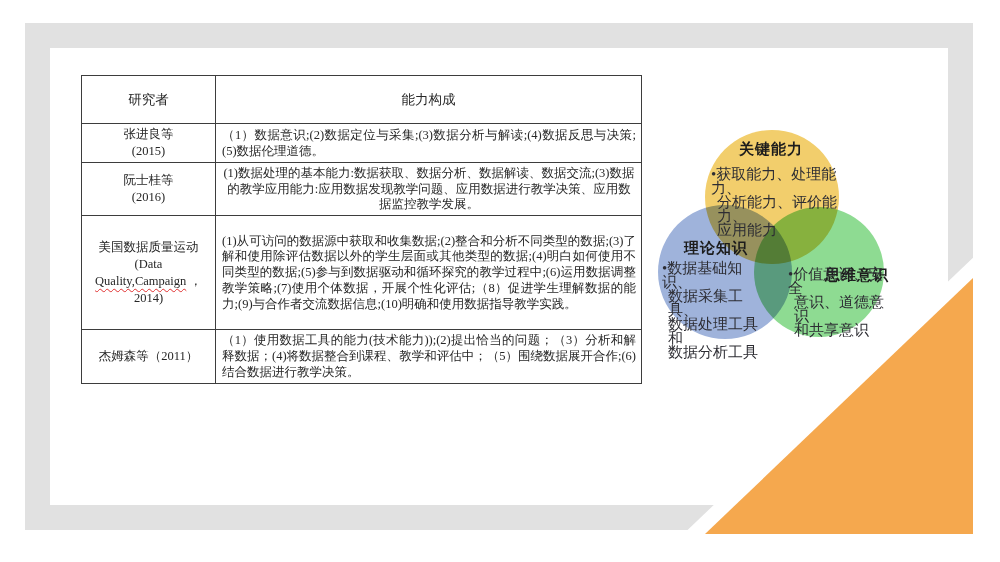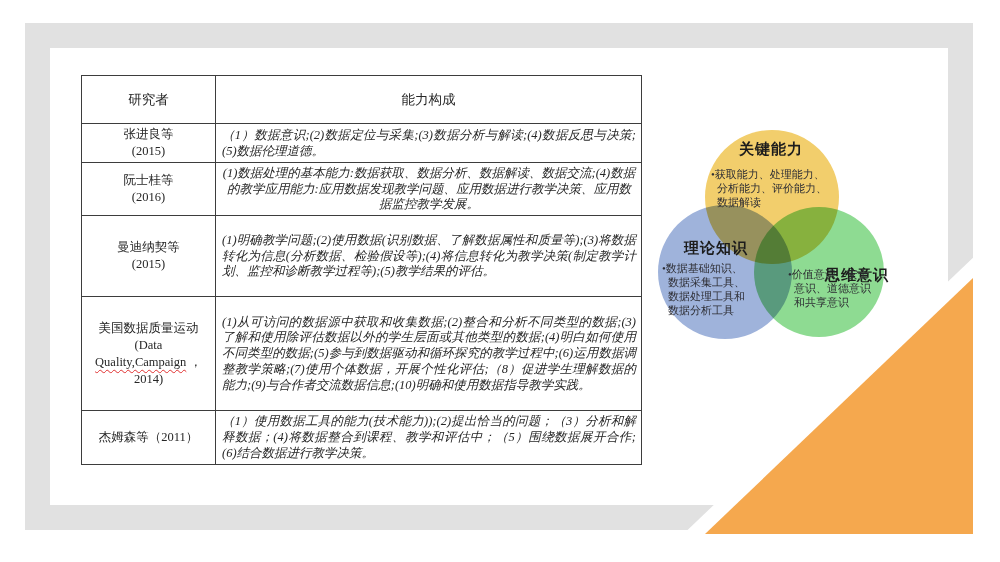--- a/index.html
+++ b/index.html
@@ -19,40 +19,40 @@
     background:#ffffff;clip-path:polygon(654px 562px,1000px 232px,1000px 562px);}
   .orange-tri{position:absolute;z-index:3;left:0;top:0;width:1000px;height:562px;
     clip-path:polygon(705px 534px,973px 278px,973px 534px);}
 
   
   #cap-table{position:absolute;z-index:4;left:81px;top:75px;width:560px;
     border-collapse:collapse;table-layout:fixed;font-size:12.5px;color:#262626;}
   #cap-table td{border:1px solid #3d3d3d;}
   col.c1{width:134px;} col.c2{width:426px;}
   td.name{text-align:center;vertical-align:middle;line-height:17px;padding:0 2px;}
-  td.cap{text-align:justify;vertical-align:middle;line-height:15.8px;padding:1px 5px 0 6px;font-style:italic;}
+  td.cap{text-align:justify;vertical-align:middle;line-height:15.8px;padding:1px 5px 0 6px;}
   tr.h td{height:45px;text-align:center;vertical-align:middle;font-size:13.5px;}
   tr.r1 td{height:37px;} tr.r2 td{height:38px;} tr.r3 td{height:51px;text-align:center;}
   tr.r4 td{height:79px;} tr.r5 td{height:112px;} tr.r6 td{height:52px;}
   .sq{text-decoration-line:underline;text-decoration-style:wavy;
       text-decoration-color:#e03030;text-decoration-thickness:1px;text-underline-offset:3px;}
 
   
   #slide-title{position:absolute;z-index:4;left:671px;top:76px;margin:0;
     font-family:"Liberation Sans","DejaVu Sans",sans-serif;
     font-size:27px;font-weight:bold;letter-spacing:1px;}
 
   
   .circle{position:absolute;z-index:4;border-radius:50%;mix-blend-mode:multiply;}
   #c-yellow{left:705px;top:130px;width:134px;height:134px;}
   #c-blue{left:658px;top:205px;width:134px;height:134px;}
   #c-green{left:754px;top:207px;width:130px;height:130px;}
   .vt{position:absolute;z-index:5;font-weight:bold;font-size:15px;color:#1c1c1c;letter-spacing:1px;}
   .vt-key{left:739px;top:140px;} .vt-theory{left:684px;top:239px;} .vt-mind{left:825px;top:245px;margin-top:21px;}
-  .vb{position:absolute;z-index:5;font-size:11px;line-height:14px;color:#2d2d33;}
+  .vb{position:absolute;z-index:5;font-size:15px;line-height:14px;color:#2d2d33;}
   .vb div:not(:first-child){padding-left:6px;}
   .vb-key{left:711px;top:167px;width:130px;}
   .vb-theory{left:662px;top:261px;width:104px;}
   .vb-mind{left:788px;top:267px;width:104px;}
 </style>
 </head>
 <body>
 
 <div id="slide">
 
@@ -78,28 +78,21 @@
         <div>张进良等</div>
         <div>(2015)</div>
       </td>
       <td class="cap">（1）数据意识;(2)数据定位与采集;(3)数据分析与解读;(4)数据反思与决策;(5)数据伦理道德。</td>
     </tr>
     <tr class="r3">
       <td class="name">
         <div>阮士桂等</div>
         <div>(2016)</div>
       </td>
-      <td class="cap">(1)数据处理的基本能力:数据获取、数据分析、数据解读、数据交流;(4)数据的教学应用能力:应用数据发现教学问题、应用数据进行教学决策、应用数据监控教学发展。</td>
-    </tr>
-    <tr class="r4">
-      <td class="name">
-        <div>曼迪纳契等</div>
-        <div>(2015)</div>
-      </td>
-      <td class="cap">(1)明确教学问题;(2)使用数据(识别数据、了解数据属性和质量等);(3)将数据转化为信息(分析数据、检验假设等);(4)将信息转化为教学决策(制定教学计划、监控和诊断教学过程等);(5)教学结果的评估。</td>
+      <td class="cap">(1)数据处理的基本能力:数据获取、数据分析、数据解读、数据交流;(3)数据的教学应用能力:应用数据发现教学问题、应用数据进行教学决策、应用数据监控教学发展。</td>
     </tr>
     <tr class="r5">
       <td class="name">
         <div>美国数据质量运动</div>
         <div>(Data</div>
         <div><span class="sq">Quality,Campaign</span><span> ，</span></div>
         <div>2014)</div>
       </td>
       <td class="cap">(1)从可访问的数据源中获取和收集数据;(2)整合和分析不同类型的数据;(3)了解和使用除评估数据以外的学生层面或其他类型的数据;(4)明白如何使用不同类型的数据;(5)参与到数据驱动和循环探究的教学过程中;(6)运用数据调整教学策略;(7)使用个体数据，开展个性化评估;（8）促进学生理解数据的能力;(9)与合作者交流数据信息;(10)明确和使用数据指导教学实践。</td>
     </tr>
@@ -113,21 +106,21 @@
 
   <div>
     <div id="c-yellow" class="circle" style="background-color: rgb(242, 206, 108);"></div>
     <div id="c-blue" class="circle" style="background-color: rgb(159, 179, 219);"></div>
     <div id="c-green" class="circle" style="background-color: rgb(142, 219, 146);"></div>
 
     <div class="vt vt-key">关键能力</div>
     <div class="vb vb-key">
       <div>•获取能力、处理能力、</div>
       <div>分析能力、评价能力、</div>
-      <div>数据解读</div>
+      <div>应用能力</div>
     </div>
 
     <div class="vt vt-theory">理论知识</div>
     <div class="vb vb-theory">
       <div>•数据基础知识、</div>
       <div>数据采集工具、</div>
       <div>数据处理工具和</div>
       <div>数据分析工具</div>
     </div>
 

